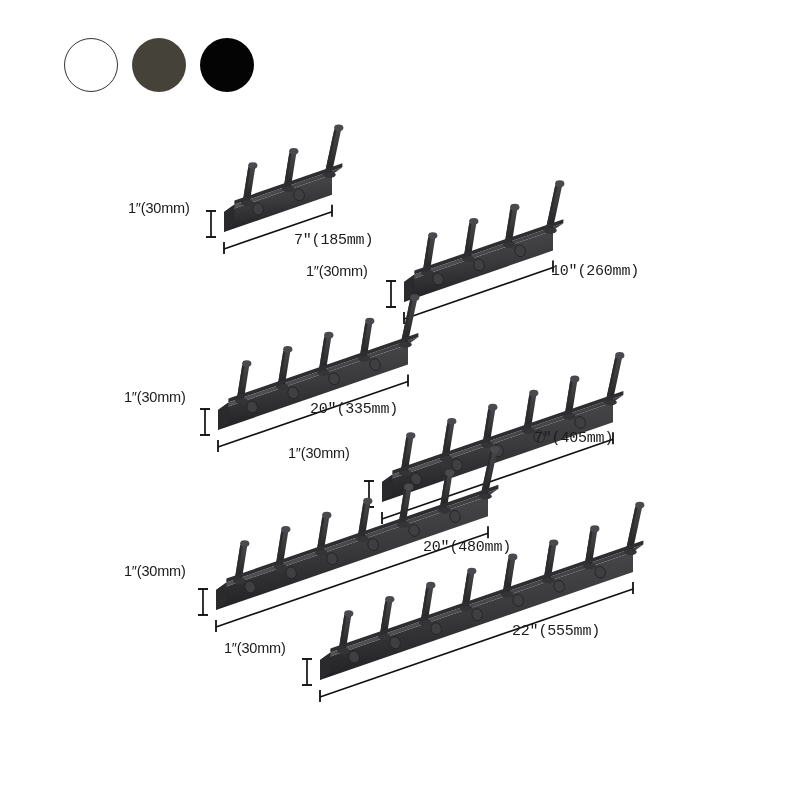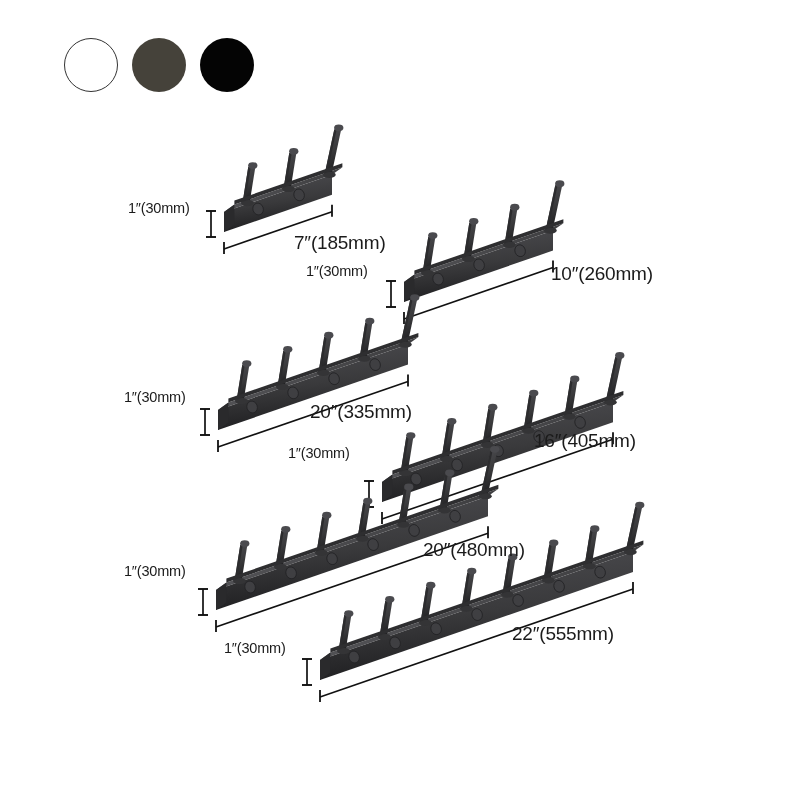--- a/index.html
+++ b/index.html
@@ -55,21 +55,22 @@
     font-family: "Liberation Sans", sans-serif;
     font-size: 14.5px;
     letter-spacing: -0.2px;
     color: #1b1b1b;
     white-space: nowrap;
   }
   .dim-label.height-label {
     font-size: 14.5px;
   }
   .dim-label.length-label {
-    font-size: 19px;
+    font-size: 15px;
+    font-family: Liberation Mono, monospace;
   }
 </style>
 </head>
 <body>
 
 <div id="page">
 
   <div id="swatches">
     <div class="swatch outlined" style="background: rgb(255, 255, 255);"></div>
     <div class="swatch" style="background: rgb(69, 66, 58);"></div>
@@ -418,21 +419,21 @@
   <div class="dim-label height-label" style="left:108px; top:200px;">1″(30mm)</div>
   <div class="dim-label length-label" style="left:274px; top:232px;">7″(185mm)</div>
 
   <div class="dim-label height-label" style="left:286px; top:263px;">1″(30mm)</div>
   <div class="dim-label length-label" style="left:531px; top:263px;">10″(260mm)</div>
 
   <div class="dim-label height-label" style="left:104px; top:389px;">1″(30mm)</div>
   <div class="dim-label length-label" style="left:290px; top:401px;">20″(335mm)</div>
 
   <div class="dim-label height-label" style="left:268px; top:445px;">1″(30mm)</div>
-  <div class="dim-label length-label" style="left:514px; top:430px;">16″(405mm)</div>
+  <div class="dim-label length-label" style="left:514px; top:430px;">7″(405mm)</div>
 
   <div class="dim-label height-label" style="left:104px; top:563px;">1″(30mm)</div>
   <div class="dim-label length-label" style="left:403px; top:539px;">20″(480mm)</div>
 
   <div class="dim-label height-label" style="left:204px; top:640px;">1″(30mm)</div>
   <div class="dim-label length-label" style="left:492px; top:623px;text-align:right;">22″(555mm)</div>
 
 </div>
 
 </body></html>

